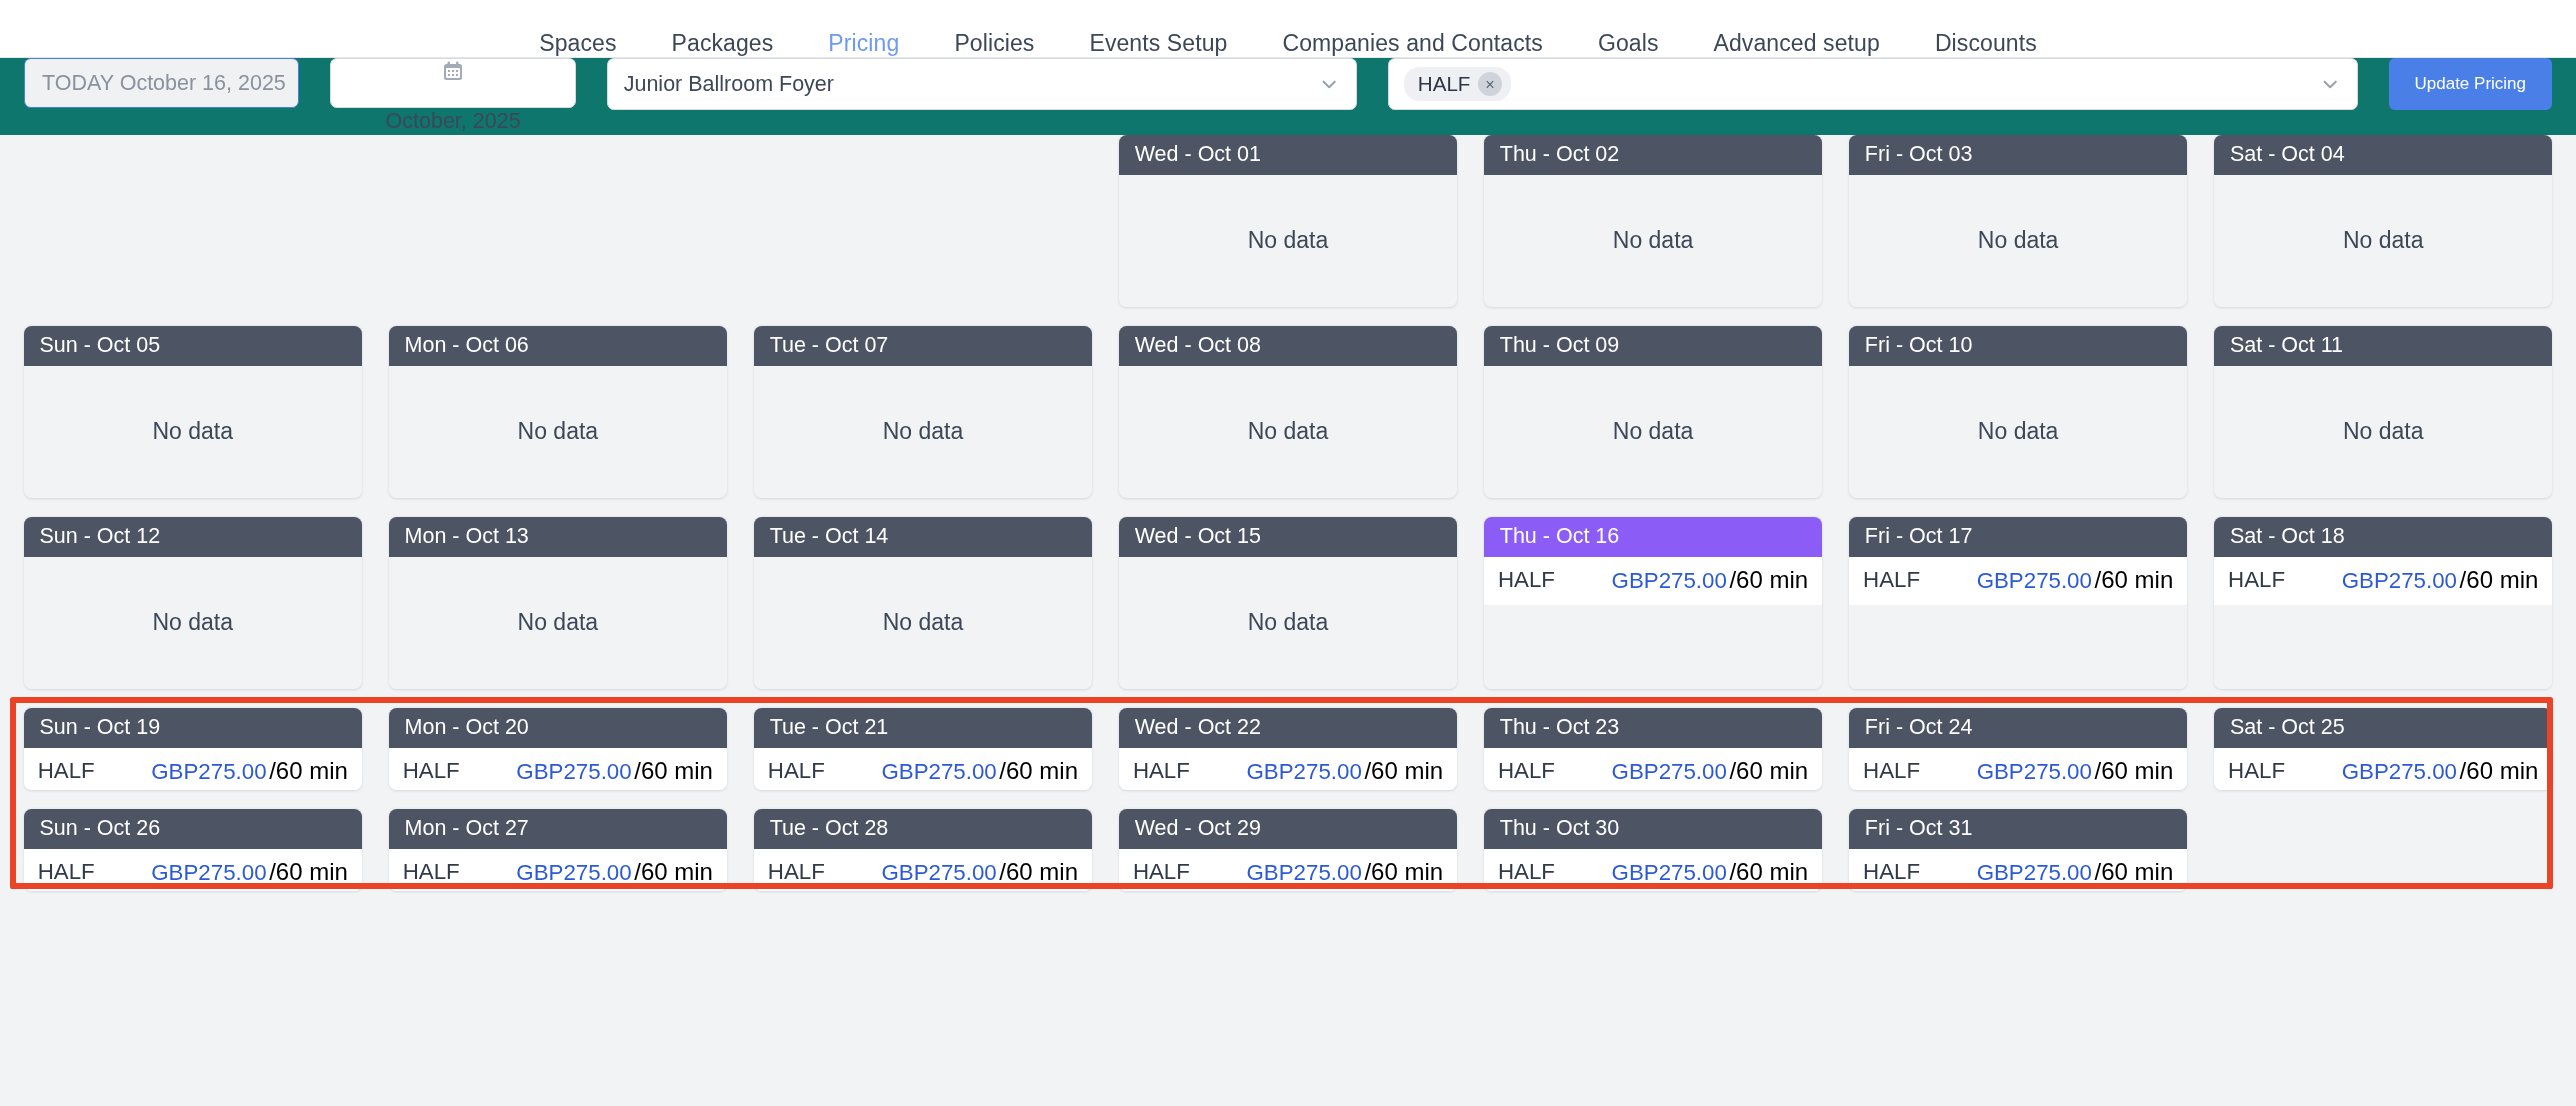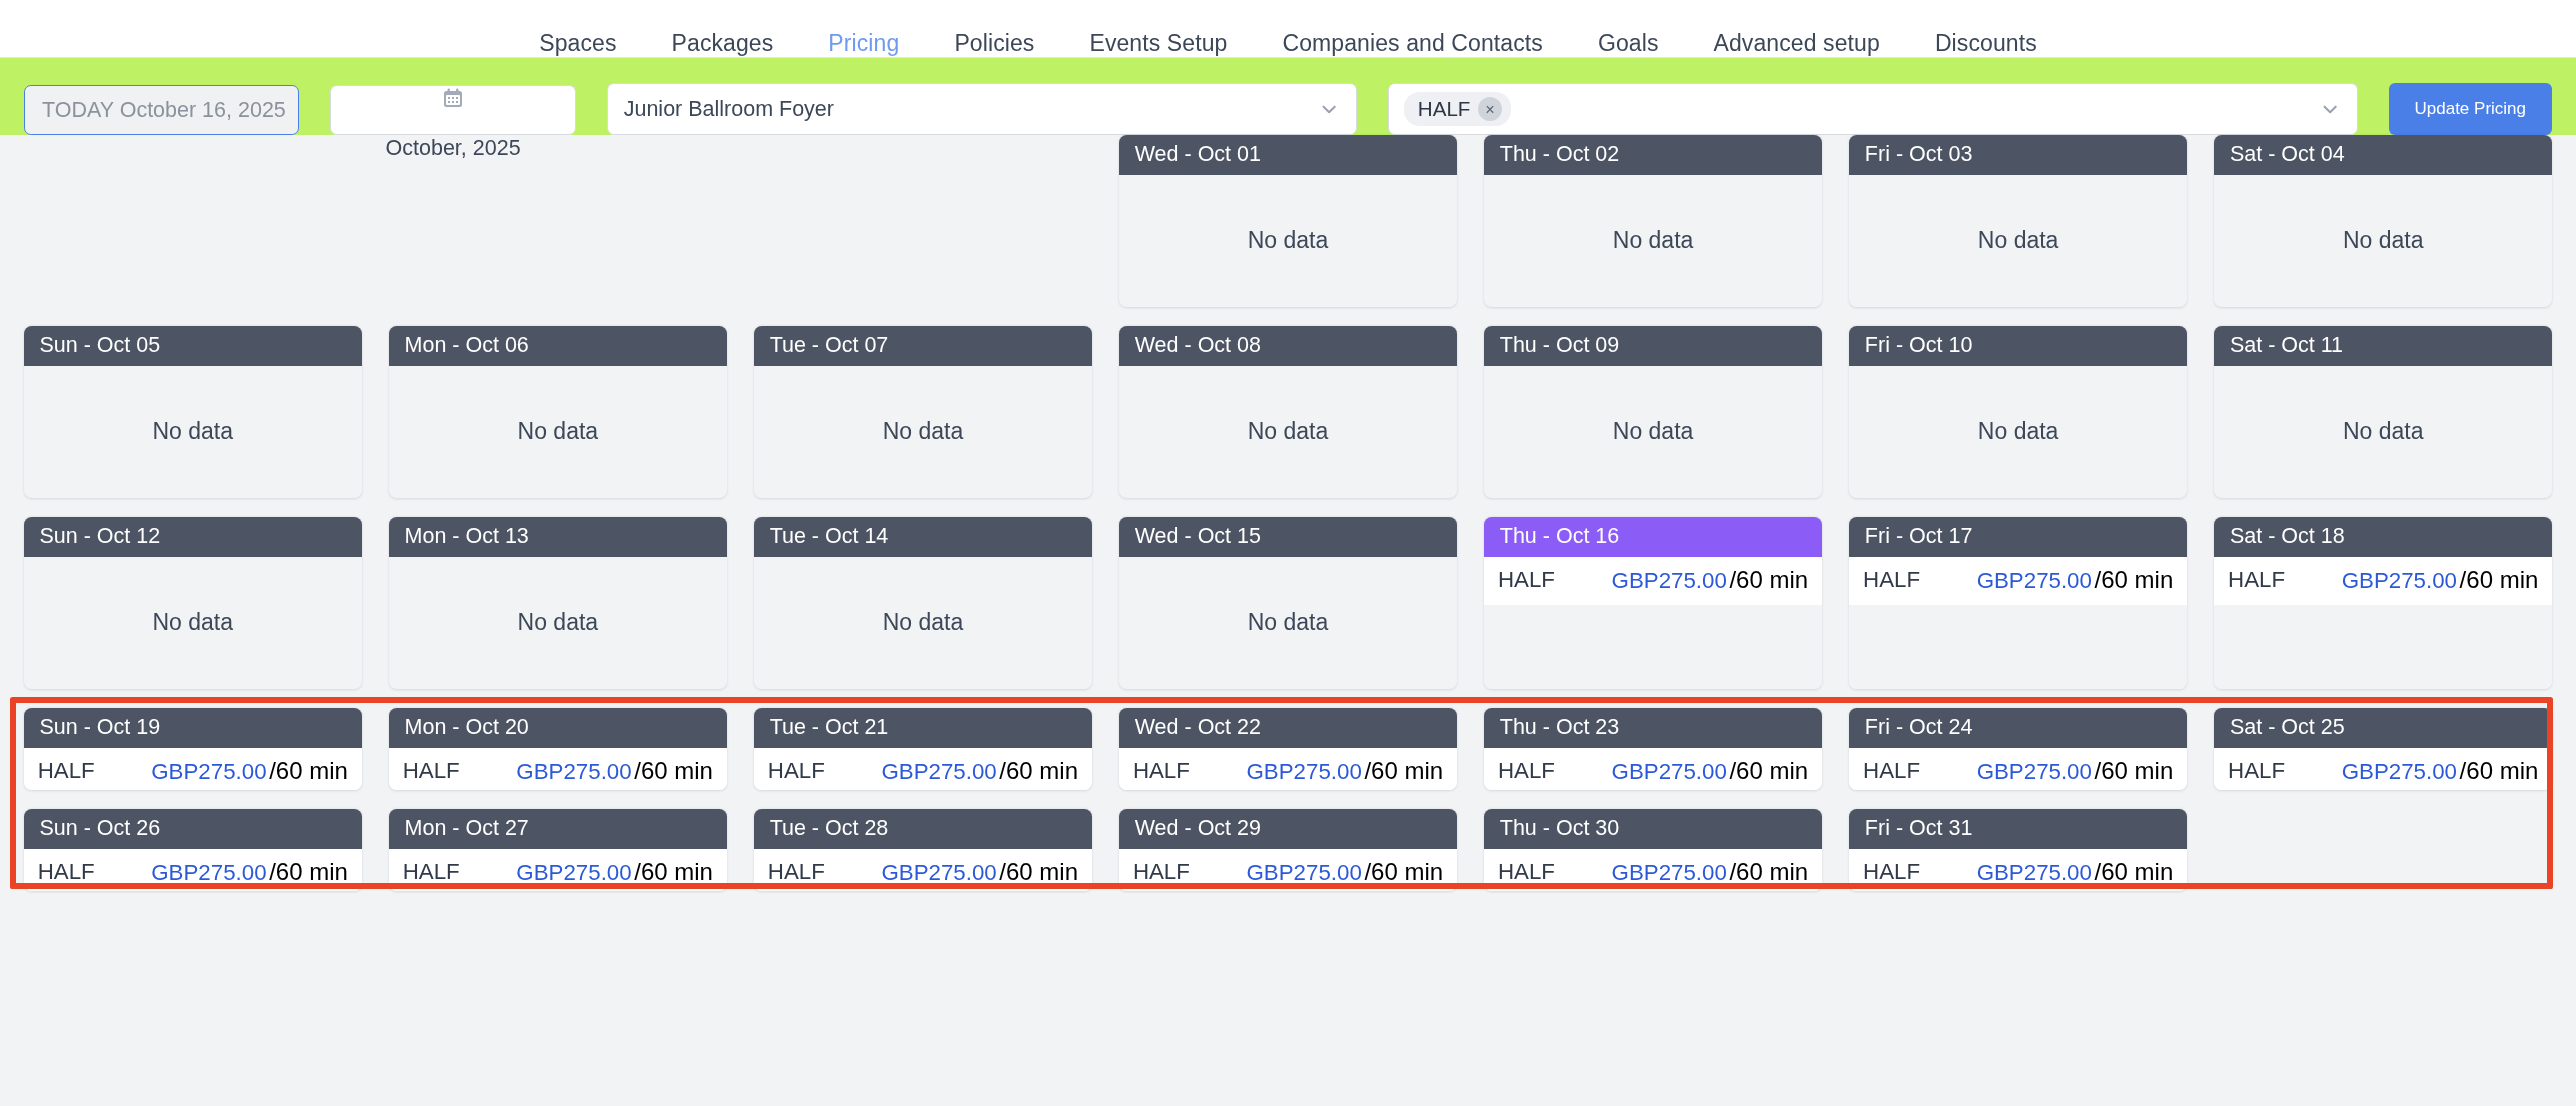--- a/index.html
+++ b/index.html
@@ -28,24 +28,24 @@
     white-space: nowrap;
     cursor: pointer;
     letter-spacing: 0.1px;
   }
   .nav-item.active { color: #6f9aee; }
 
   
   .toolbar {
     height: 77px;
     display: flex;
-    align-items: flex-end;
+    align-items: flex-start;
     padding: 0 24px;
     gap: 31px;
-    background: #bef264;
+    background: #0f766e;
   }
   .today-btn {
     height: 50px;
     min-width: 275px;
     border: 1.7px solid #4a7fe8;
     border-radius: 6.9px;
     background: #eff1f3;
     display: flex;
     align-items: center;
     padding: 0 17px;

